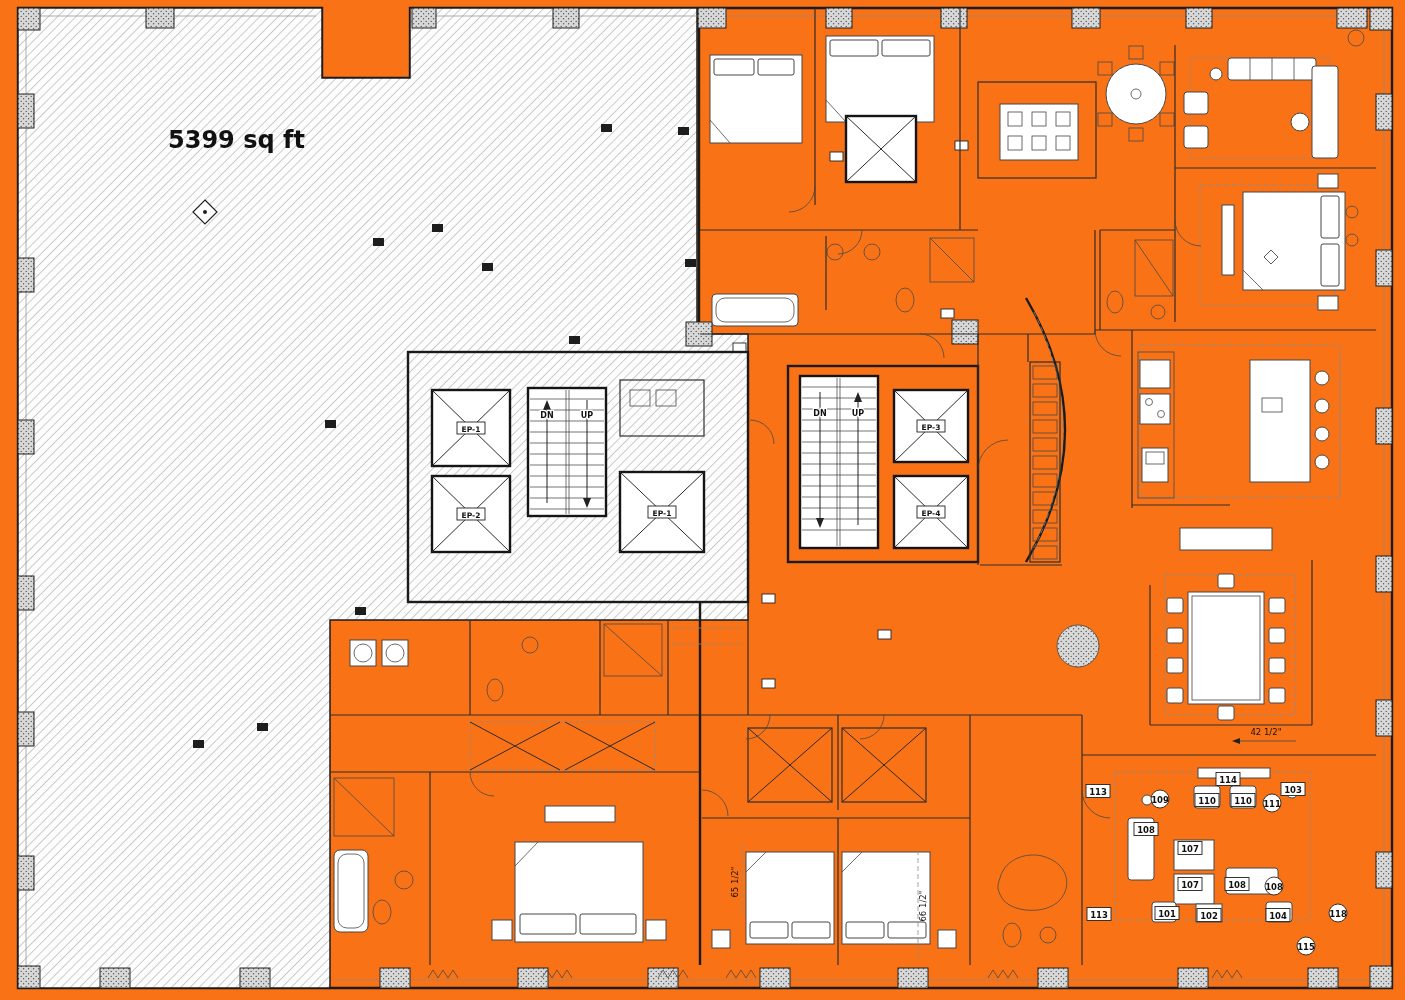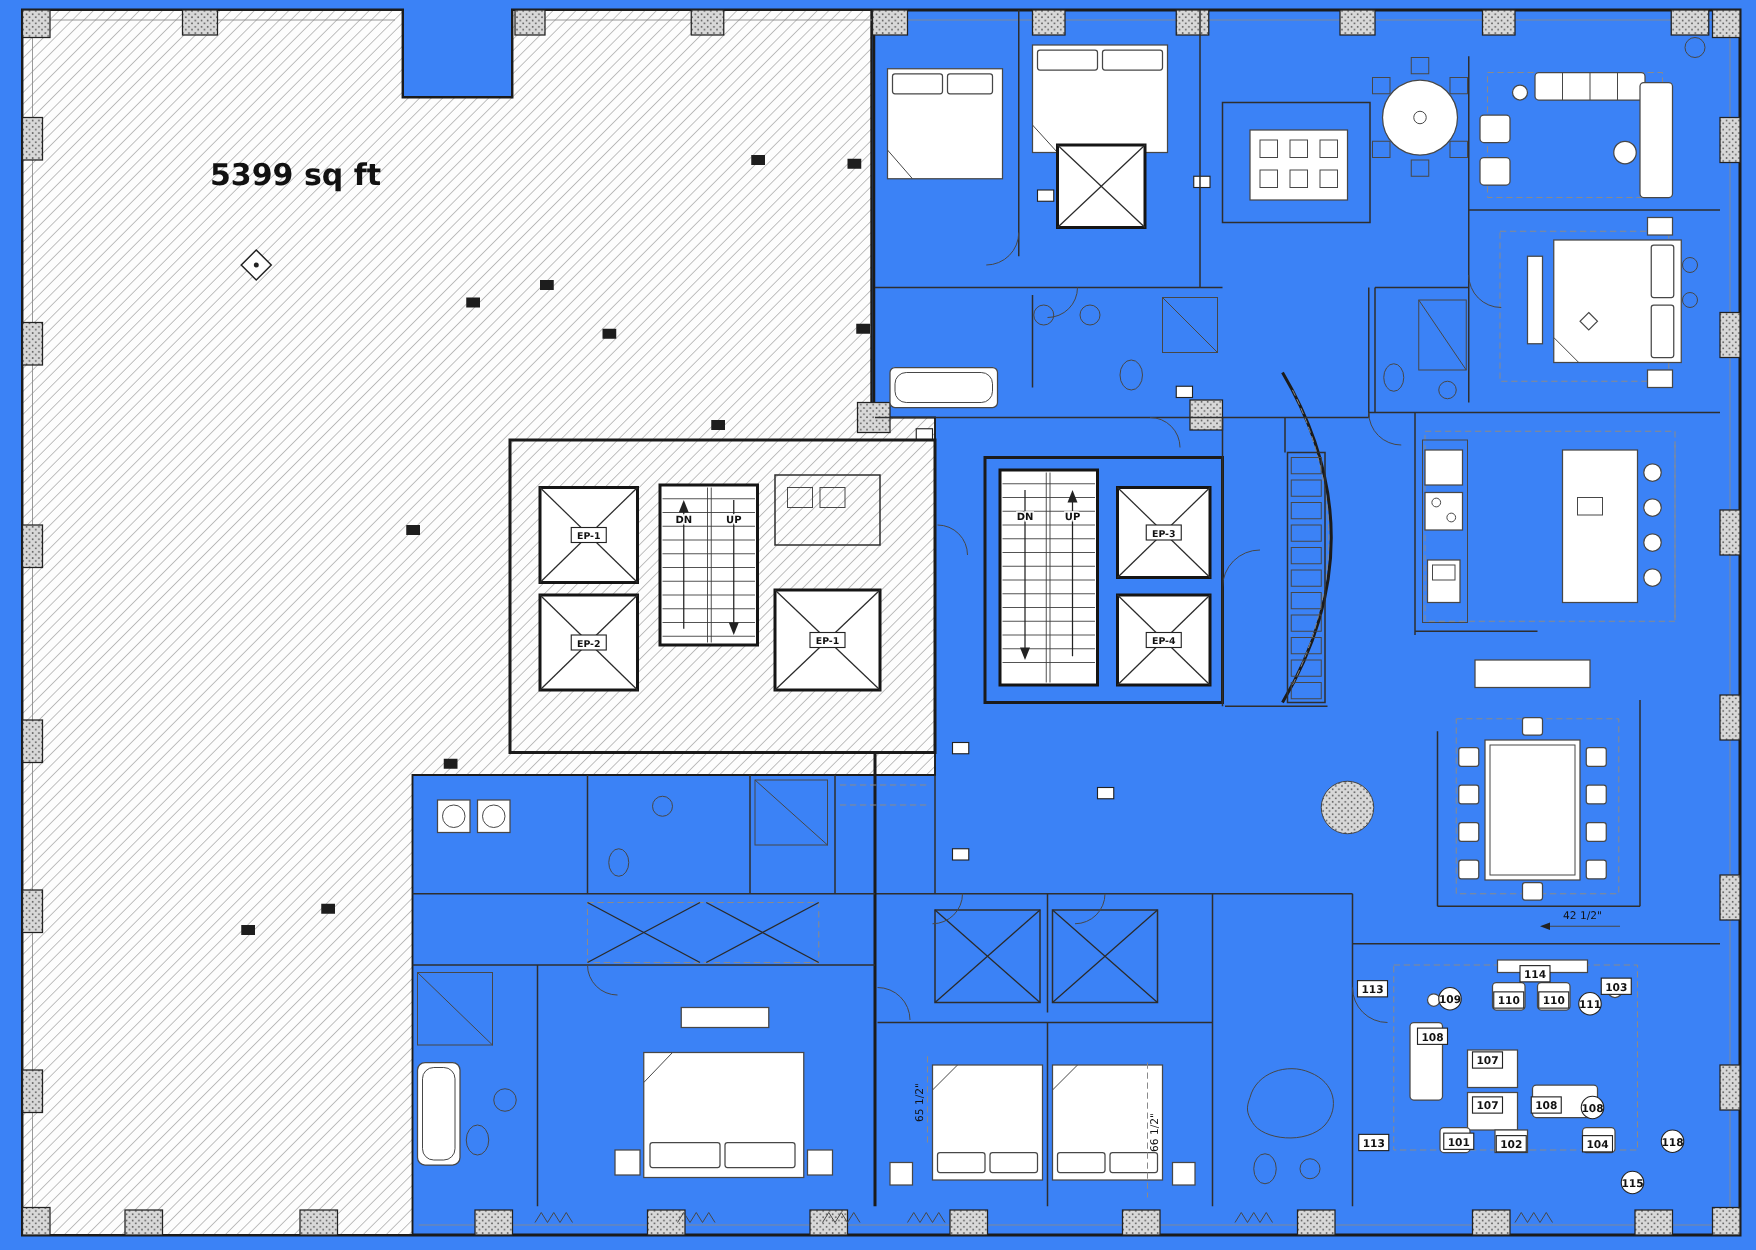--- a/index.html
+++ b/index.html
@@ -1,16 +1,16 @@
 <!DOCTYPE html>
 <html><head>
 <meta charset="utf-8">
 <style>
   html,body{margin:0;padding:0;background:#ffffff}
-  .stage{width:1405px;height:1000px;position:relative;background:#3b82f6;font-family:"DejaVu Sans",sans-serif;overflow:hidden}
+  .stage{width:1405px;height:1000px;position:relative;background:#f97316;font-family:"DejaVu Sans",sans-serif;overflow:hidden}
   svg text{font-family:"DejaVu Sans",sans-serif}
   .wall{fill:none;stroke:#1b1b1b;stroke-width:2.4}
   .w1{fill:none;stroke:#2e2e2e;stroke-width:1.2}
   .w0{fill:none;stroke:#8a8a8a;stroke-width:.7}
   .furn{fill:#fff;stroke:#474747;stroke-width:1}
   .fl{fill:none;stroke:#474747;stroke-width:.8}
   .dash{fill:none;stroke:#8a8a8a;stroke-width:.8;stroke-dasharray:5 3}
   .hatchregion{fill:url(#hatchPat);stroke:#1b1b1b;stroke-width:1.5}
   .col{fill:url(#stipPat);stroke:#222;stroke-width:1}
   .shaft{fill:#fff;stroke:#151515;stroke-width:2.4}

